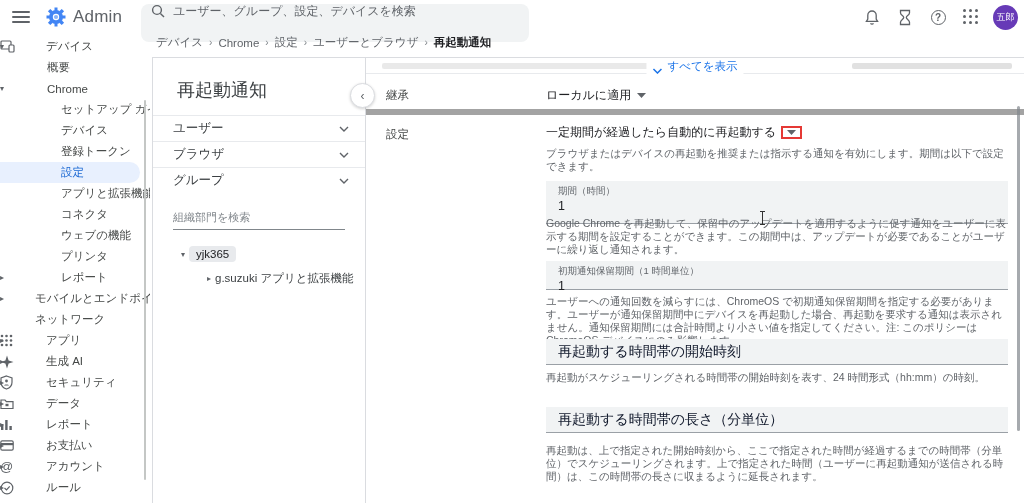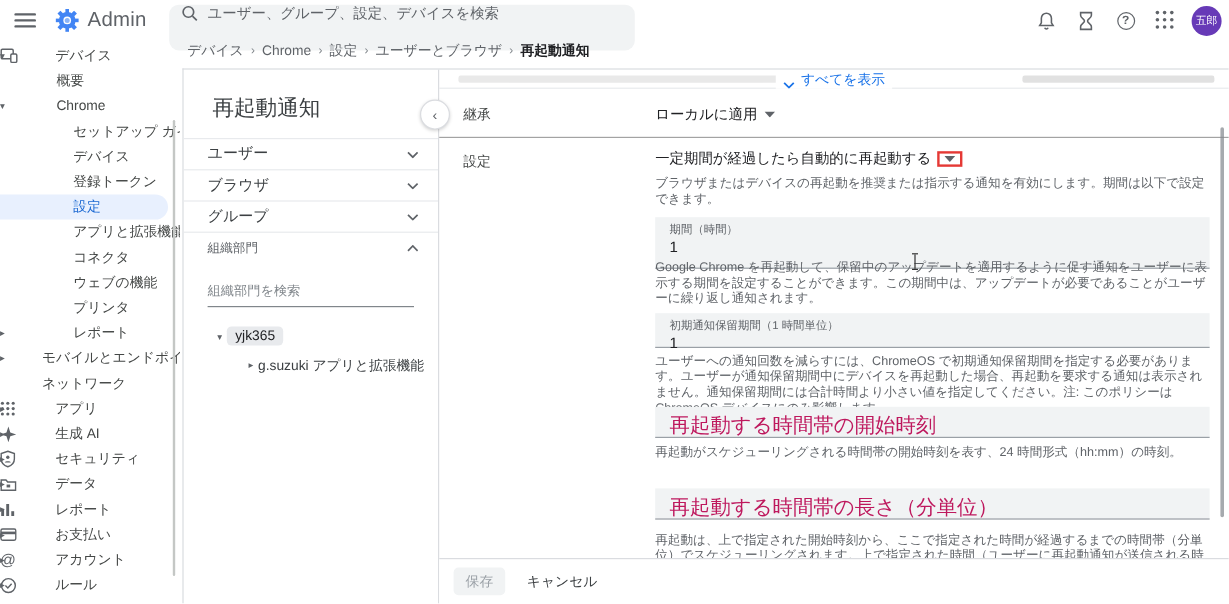--- a/index.html
+++ b/index.html
@@ -61,38 +61,38 @@
   .tree-root .tri{margin-left:24px}
   .tree-root .pill{font-weight:normal;color:var(--txt);background:#e8eaed;border-radius:4px;padding:2px 7px}
   .tree-child .tri{margin-left:50px}
   .tree-child .tlabel{color:#3c4043}
 
   
   .main{position:absolute;left:213px;top:0;right:0;bottom:0}
   .showall-row{position:absolute;left:0;right:0;top:0;height:16px;border-bottom:1px solid var(--line-soft)}
   .fade{position:absolute;top:5px;height:6px;border-radius:2px;background:#e3e3e3;opacity:.8}
   .showall{position:absolute;left:50%;transform:translateX(-50%);top:1px;display:flex;align-items:flex-end;gap:5px;color:var(--accent);font-size:11.5px;cursor:pointer;background:#fff;padding:0 6px}
-  .inherit-row{position:absolute;left:0;right:0;top:16px;height:41px;border-bottom:1px solid #a3a3a3}
+  .inherit-row{position:absolute;left:0;right:0;top:16px;height:41px;border-bottom:6px solid #a3a3a3}
   .row-label{position:absolute;left:20px;font-size:11.5px;color:var(--txt3)}
   .inherit-row .row-label{top:14px}
   .dd{position:absolute;left:180px;display:flex;align-items:center;gap:6px;font-size:12px;color:var(--txt);cursor:pointer}
   .inherit-row .dd{top:13px}
   .collapse-btn{position:absolute;left:-16px;top:25px;width:25px;height:25px;border-radius:50%;background:#fff;border:1px solid var(--line);box-shadow:0 1px 3px rgba(0,0,0,.18);display:flex;align-items:center;justify-content:center;color:#5f6368;font-size:12px;cursor:pointer;z-index:4}
   .settings{position:absolute;left:0;right:0;top:57px;bottom:38px}
   .settings .row-label{top:12px}
   .scol{position:absolute;left:180px;right:16px;top:0;bottom:0}
   .dd-row{position:absolute;top:9px;display:flex;align-items:center}
   .dd-text{font-size:12px;color:var(--txt)}
   .red-box{border:2px solid var(--red);padding:2px 4px;margin-left:5px;display:inline-flex;align-items:center;cursor:pointer}
   .sdesc{position:absolute;font-size:10.5px;line-height:13px;color:var(--txt2)}
   .d0{top:32px}
   .fbox{position:absolute;left:0;right:0;background:var(--field-bg);border-bottom:1px solid #9aa0a6;padding:4px 12px;cursor:text}
   .fbox .flabel{font-size:9.5px;color:var(--txt2)}
   .fbox .fvalue{font-size:12.5px;color:var(--txt);margin-top:1px}
-  .fbox.hstyle{display:flex;font-size:17px;color:#be185d}
+  .fbox.hstyle{display:flex;font-size:14px;color:#0f172a}
   .b1{top:66px;height:43px}.d1{top:102px}
   .b2{top:146px;height:29px}.d2{top:180px}
   .b3{top:224px;height:26px}.d3{top:256px}
   .b4{top:292px;height:26px}.d4{top:329px}
   .ibeam{position:absolute;left:216px;top:97px;width:1px;height:12px;background:#333}
   .ibeam::before,.ibeam::after{content:"";position:absolute;left:-2px;width:5px;height:1px;background:#333}
   .ibeam::before{top:-1px}.ibeam::after{bottom:-1px}
   .btm-bar{position:absolute;left:0;right:0;bottom:0;height:38px;border-top:1px solid var(--line);display:flex;align-items:center;padding-left:12px;background:#fff}
   .save-btn{min-width:38px;height:23px;background:var(--field-bg);border:none;border-radius:4px;color:#9aa0a6;font-size:11.5px;padding:0 10px;cursor:default}
   .cancel-btn{background:none;border:none;font-size:11.5px;color:#3c4043;margin-left:18px;cursor:pointer}
@@ -337,26 +337,20 @@
       <svg width="10" height="6" viewBox="0 0 10 6">
           <path d="M1 1 L5 5 L9 1" fill="none" stroke="#5f6368" stroke-width="1.4"></path>
         </svg>
     </div>
     <div class="acc-row">
       <span class="acc-label">グループ</span>
       <svg width="10" height="6" viewBox="0 0 10 6">
           <path d="M1 1 L5 5 L9 1" fill="none" stroke="#5f6368" stroke-width="1.4"></path>
         </svg>
     </div>
-    <div class="acc-row open">
-      <span class="acc-label">組織部門</span>
-      <svg width="10" height="6" viewBox="0 0 10 6">
-          <path d="M1 5 L5 1 L9 5" fill="none" stroke="#5f6368" stroke-width="1.4"></path>
-        </svg>
-    </div>
     <div class="panel-search">
       <input placeholder="組織部門を検索" style="">
     </div>
     <div class="tree">
       <div class="tree-row tree-root">
         <span class="tri">▾</span>
         <span class="pill">yjk365</span>
       </div>
       <div class="tree-row tree-child">
         <span class="tri">▸</span>
@@ -420,20 +414,16 @@
         </div>
         <div class="sdesc d3">再起動がスケジューリングされる時間帯の開始時刻を表す、24 時間形式（hh:mm）の時刻。</div>
 
         <div class="fbox hstyle b4">
           <span>再起動する時間帯の長さ（分単位）</span>
         </div>
         <div class="sdesc d4">再起動は、上で指定された開始時刻から、ここで指定された時間が経過するまでの時間帯（分単位）でスケジューリングされます。上で指定された時間（ユーザーに再起動通知が送信される時間）は、この時間帯の長さに収まるように延長されます。</div>
       </div>
     </div>
 
-    <div class="btm-bar">
-      <button class="save-btn" disabled="">保存</button>
-      <button class="cancel-btn">キャンセル</button>
-    </div>
 
     <div class="main-scroll"></div>
   </div>
 </div>
 
 </body></html>

